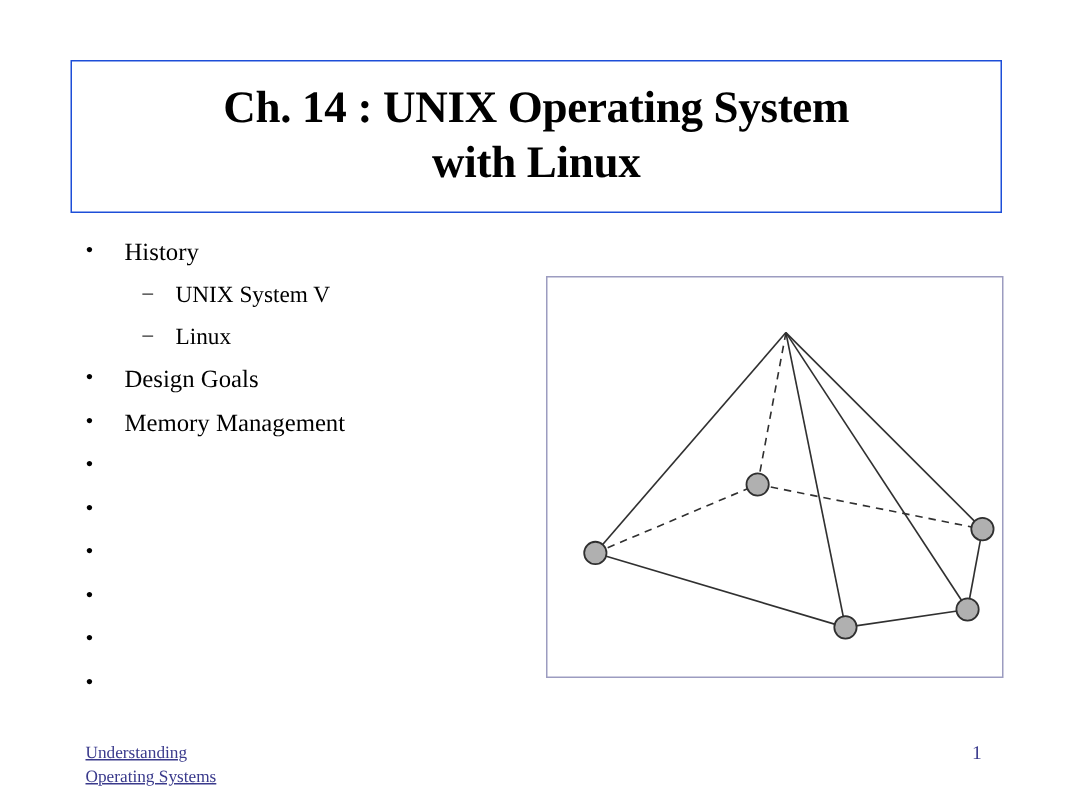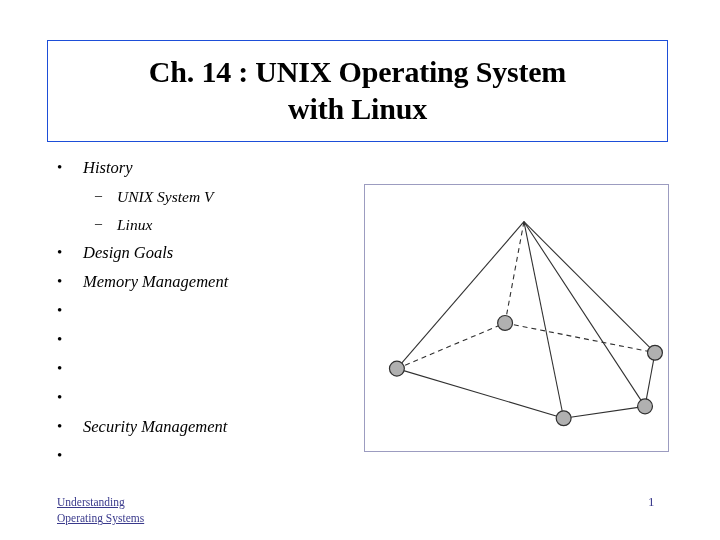--- a/index.html
+++ b/index.html
@@ -80,21 +80,20 @@
     line-height: 1.0;
   }
   .level-2 .bullet-mark {
     width: 22px;
     flex: 0 0 22px;
     font-size: 14px;
   }
   .bullet-label {
     flex: 1 1 auto;
     white-space: nowrap;
-    font-style: italic;
   }
 
   
   #diagram-panel {
     position: absolute;
     left: 364px;
     top: 184px;
     width: 305px;
     height: 268px;
     border: 1px solid #9c9cc0;
@@ -165,21 +164,20 @@
         <span class="bullet-mark">•</span>
       </div>
       <div class="bullet-row level-1">
         <span class="bullet-mark">•</span>
       </div>
       <div class="bullet-row level-1">
         <span class="bullet-mark">•</span>
       </div>
       <div class="bullet-row level-1">
         <span class="bullet-mark">•</span>
-        <span class="bullet-label">Security Management</span>
       </div>
       <div class="bullet-row level-1">
         <span class="bullet-mark">•</span>
       </div>
     </div>
 
   <div id="diagram-panel">
     <svg id="diagram-svg" viewBox="0 0 305 268">
       <g id="edge-layer">
           <line x1="160" y1="37" x2="32" y2="185" stroke="#303030" stroke-width="1.1"></line>

